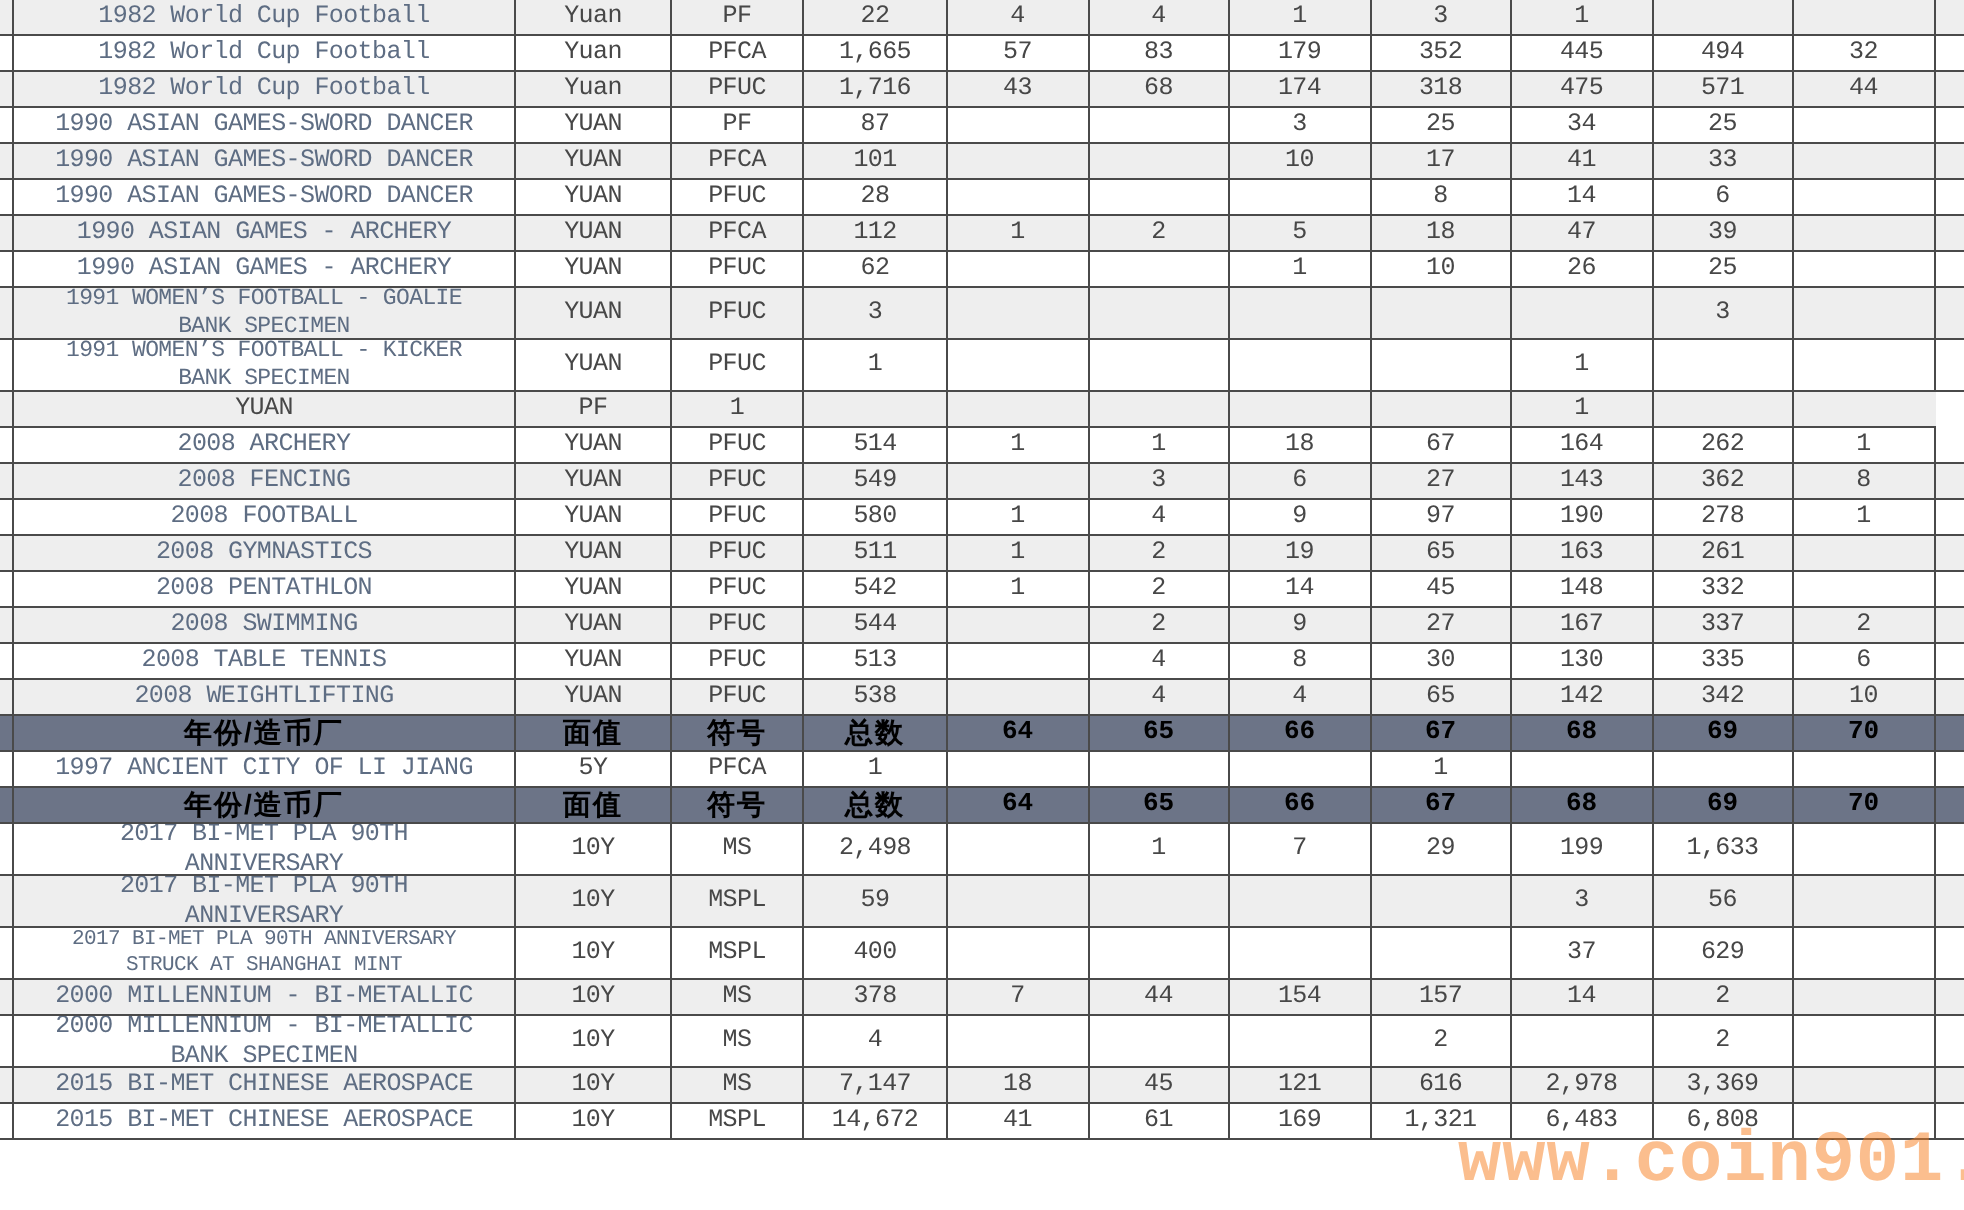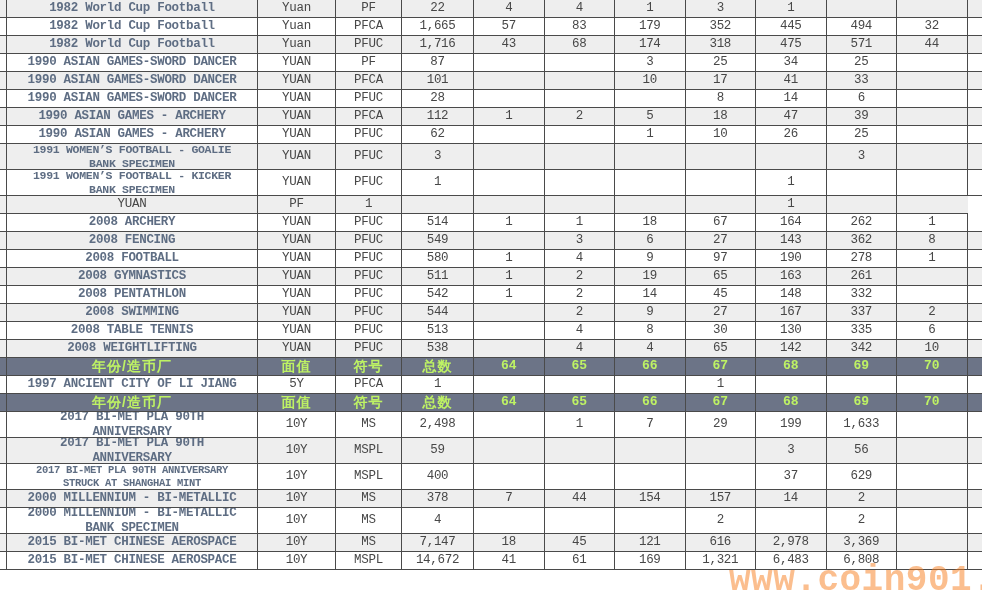--- a/index.html
+++ b/index.html
@@ -22,28 +22,28 @@
     border-bottom:1px solid #4a4a4a;
     display:flex;align-items:center;justify-content:center;
     overflow:hidden;
     line-height:1.15;
     text-align:center;
   }
   .cell.last{border-right:none;}
   .sa{background:#eeeeee;}
   .sb{background:#ffffff;}
   .desc{
-    color:#5e6d83;font-weight:bold;font-size:12.5px;
+    color:#5e6d83;font-weight:normal;font-size:12.5px;
     white-space:pre-line;letter-spacing:-0.3px;
   }
   .desc.m{font-size:11.5px;}
   .desc.s{font-size:10.5px;}
   .num{color:#474747;font-size:12.5px;letter-spacing:-0.3px;}
   .hdr{
-    background:#6c7487;color:#bef264;font-weight:bold;
+    background:#6c7487;color:#000000;font-weight:bold;
     font-size:13px;
     text-align:right;
   }
   .hdr.cn{font-size:14px;letter-spacing:1px;font-family:"Liberation Sans","DejaVu Sans",sans-serif;}
   .watermark{
     position:absolute;left:729px;top:560px;
     font-family:Liberation Mono, monospace;
     font-weight:bold;font-size:36px;letter-spacing:0.5px;
     color:rgba(247,126,30,0.5);
     white-space:nowrap;z-index:5;pointer-events:none;

